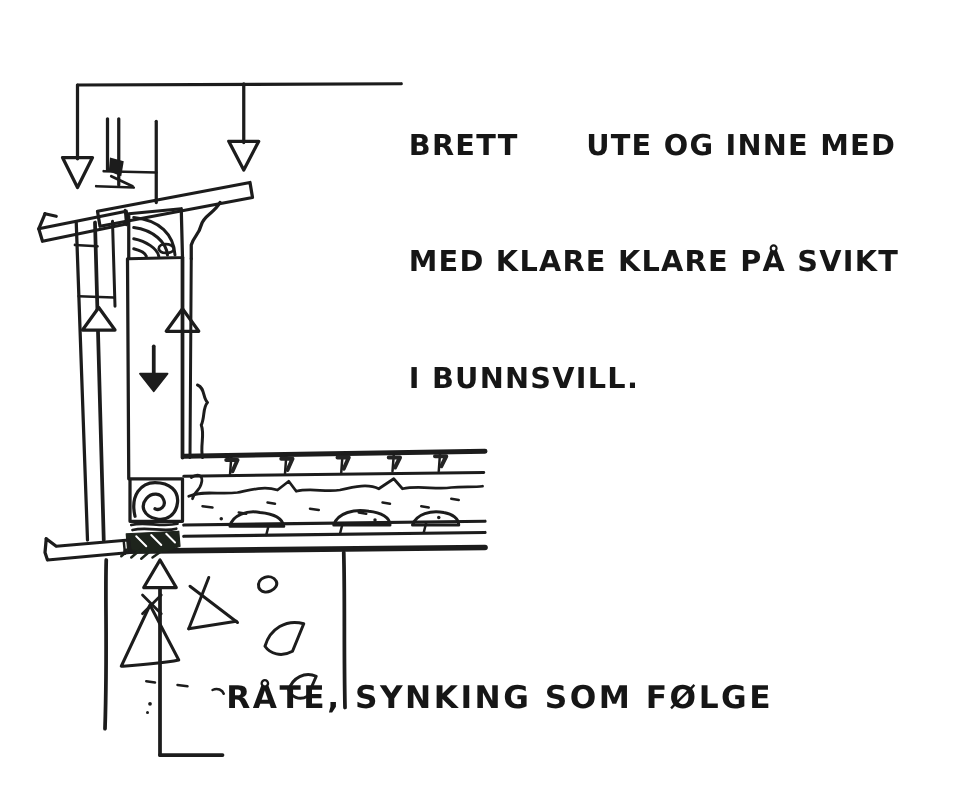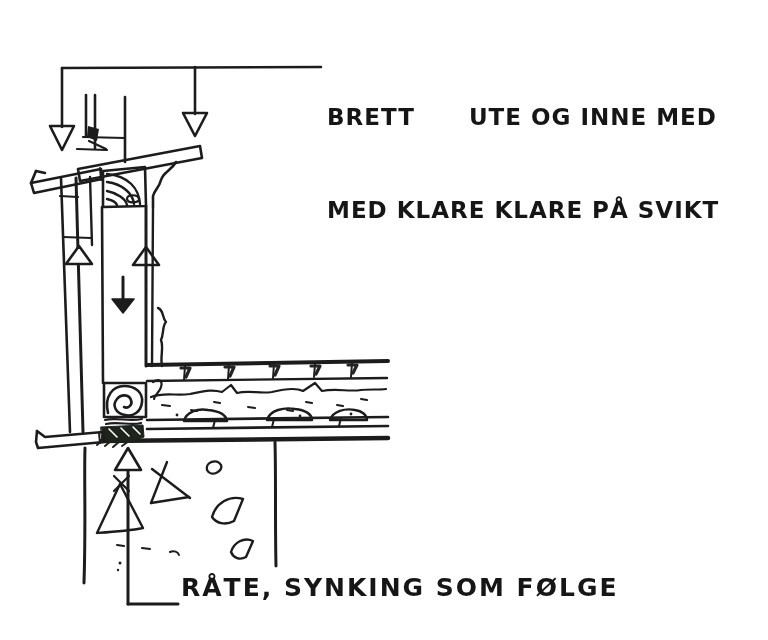--- a/index.html
+++ b/index.html
@@ -3,21 +3,21 @@
 <meta charset="utf-8">
 <style>
   html,body{margin:0;padding:0;background:#fff;}
   .canvas{
     position:relative;width:768px;height:640px;background:#ffffff;overflow:hidden;
     font-family:"DejaVu Sans",sans-serif;
   }
   .sketch{position:absolute;left:0;top:0;}
   .note{position:absolute;color:#161616;font-weight:bold;}
   .note-top{left:327px;top:40px;font-size:23px;line-height:31px;letter-spacing:1px;white-space:pre;}
-  .note-bottom{left:181px;top:573px;font-size:25px;letter-spacing:2px;white-space:pre;}
+  .note-bottom{left:181px;top:543px;font-size:25px;letter-spacing:2px;white-space:pre;}
   .note div{white-space:pre;}
 </style>
 </head>
 <body>
 
 <div class="canvas">
 
   <svg class="sketch" width="768" height="640" viewBox="0 0 768 640" fill="none" stroke="#1c1c1c" stroke-width="2.6" stroke-linecap="round" stroke-linejoin="round">
 
     <g>
@@ -182,17 +182,18 @@
       <path d="M128,448 L115,470 L141,470 Z" fill="#ffffff"></path>
       <path stroke-width="2.2" d="M114,476 L129,491"></path>
       <path stroke-width="2.2" d="M129,476 L114,491"></path>
       <path stroke-width="3" d="M128,604 L178,604"></path>
     </g>
   </svg>
 
   <div class="note note-top">
     <div>BRETT      UTE OG INNE MED</div>
     <div>MED KLARE KLARE PÅ SVIKT</div>
+    <div>I BUNNSVILL.</div>
   </div>
 
   <div class="note note-bottom">RÅTE, SYNKING SOM FØLGE</div>
 
 </div>
 
 </body></html>

